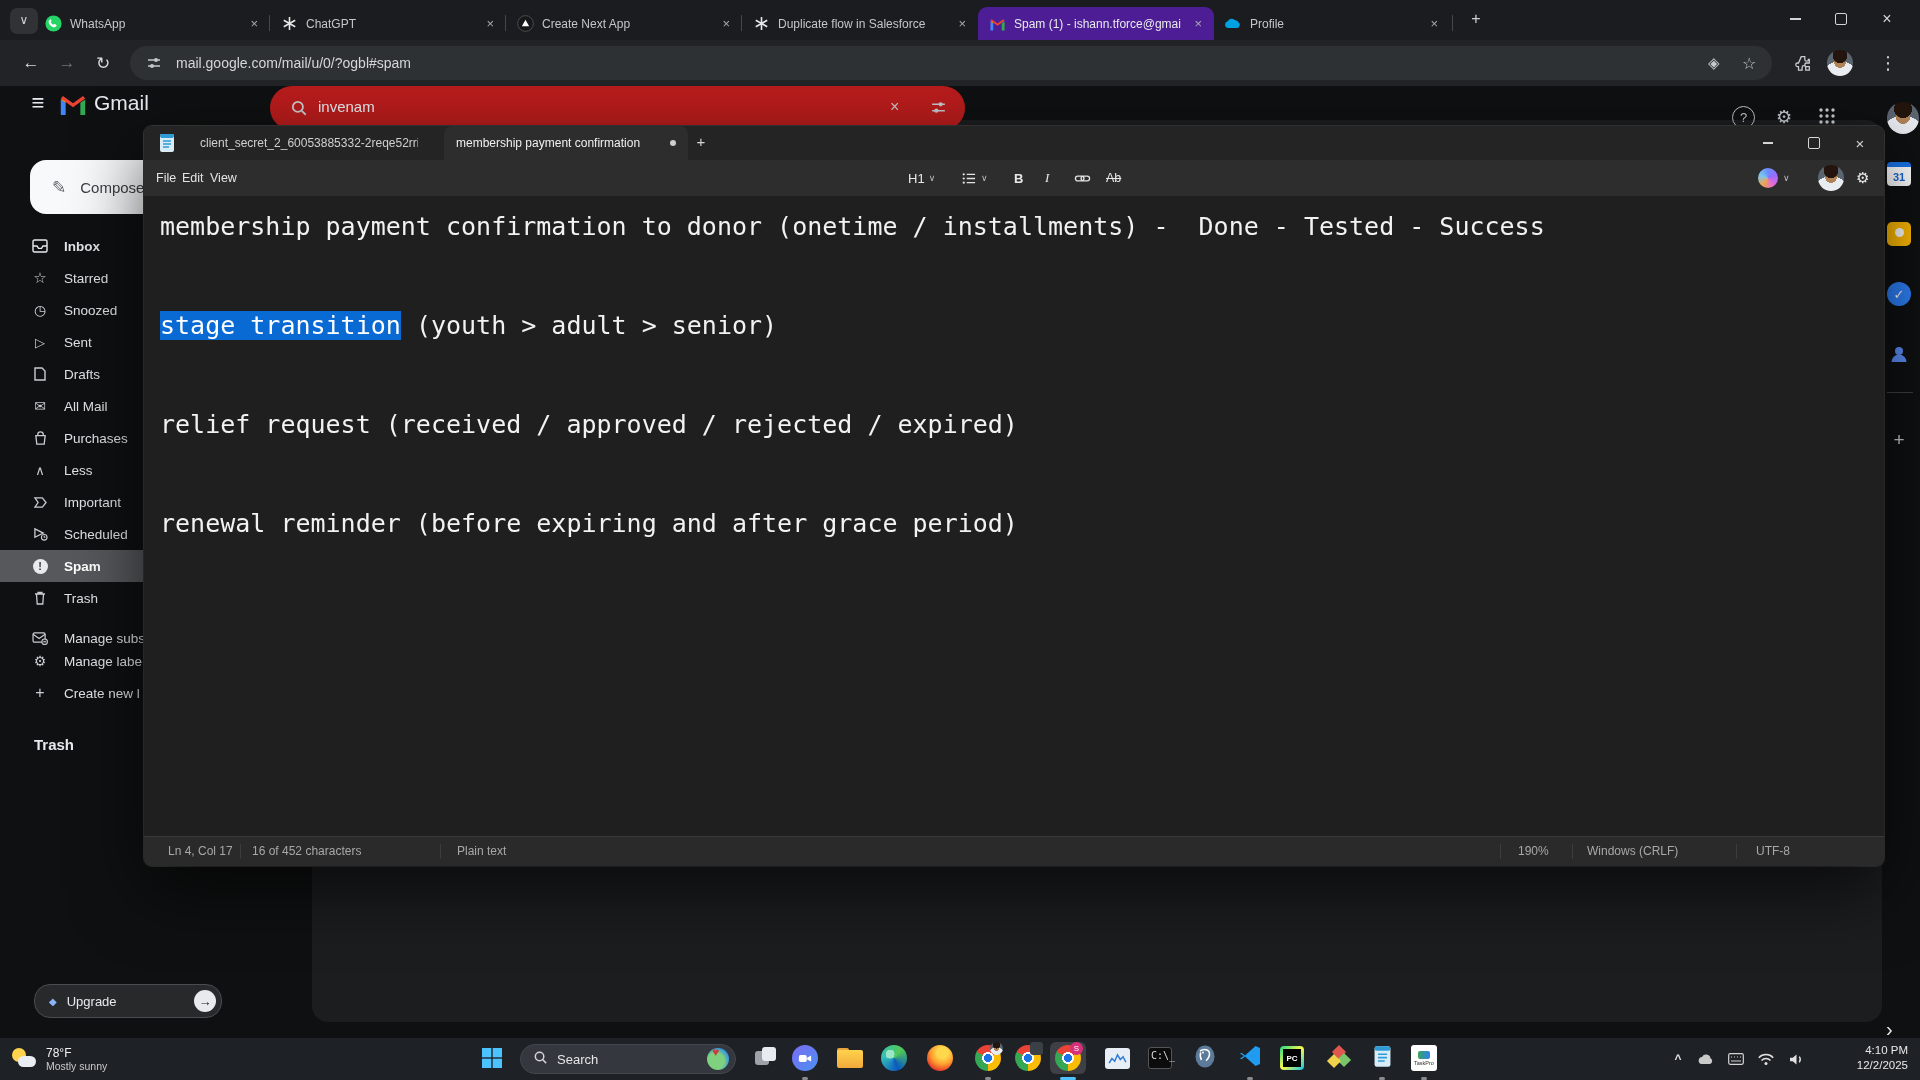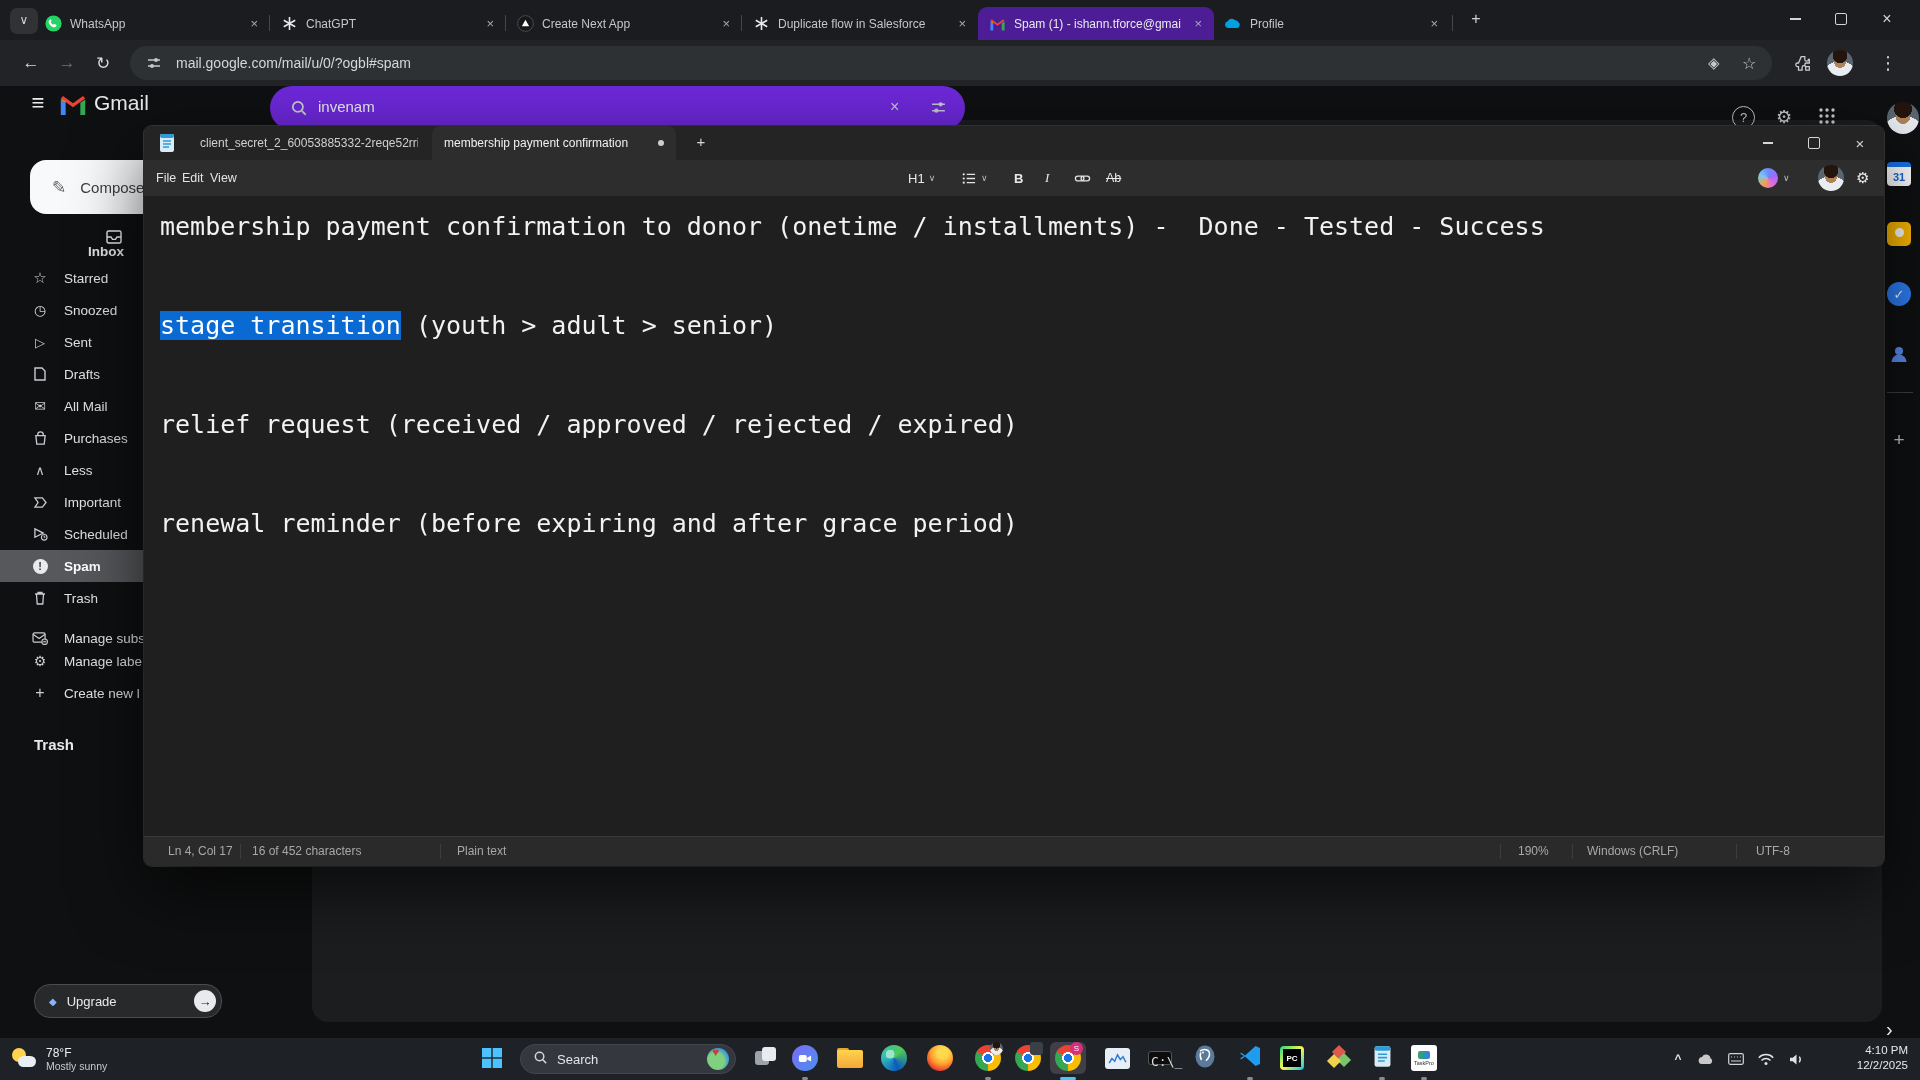--- a/index.html
+++ b/index.html
@@ -21,28 +21,28 @@
 
   #toolbar{position:absolute;left:0;top:40px;width:1920px;height:46px;background:#212327;z-index:50;}
   .navgl{position:absolute;top:0;height:46px;display:flex;align-items:center;justify-content:center;width:34px;
     color:#d7d9dc;font-size:17px;}
   #urlpill{position:absolute;left:130px;top:6px;width:1642px;height:34px;border-radius:17px;background:#2e3134;}
   #urltext{position:absolute;left:46px;top:0;height:34px;line-height:34px;font-size:14px;color:#d4d6d9;white-space:nowrap;}
 
   
   #gmail{position:absolute;left:0;top:86px;width:1920px;height:952px;background:#0f1011;}
   #gpanel{position:absolute;left:312px;top:34px;width:1570px;height:902px;background:#1c1d1f;border-radius:16px;}
-  #gsearch{position:absolute;left:270px;top:0;width:695px;height:44px;border-radius:22px;background:#6d28d9;}
+  #gsearch{position:absolute;left:270px;top:0;width:695px;height:44px;border-radius:22px;background:#b91c1c;}
   .gicon{position:absolute;display:flex;align-items:center;justify-content:center;color:#c6c9cd;}
   #compose{position:absolute;left:30px;top:74px;width:160px;height:54px;border-radius:16px;background:#f8f9fa;
     display:flex;align-items:center;color:#3c4043;font-size:15px;font-weight:500;}
   .nrow{position:absolute;left:0;width:212px;height:32px;display:flex;align-items:center;color:#dfe1e4;font-size:13.5px;}
   .nrow .nic{width:20px;margin-left:30px;margin-right:14px;display:flex;align-items:center;justify-content:center;color:#c9ccd0;flex:none;}
   .nrow.sel{background:#56585b;border-radius:0 16px 16px 0;font-weight:bold;color:#fff;}
-  .nrow.bold{font-weight:bold;flex-direction:column;}
+  .nrow.bold{font-weight:bold;}
   .avatar{border-radius:50%;background:
      radial-gradient(circle at 50% 22%,#23150e 0 30%,transparent 31%),
      radial-gradient(circle at 50% 46%,#b08257 0 30%,transparent 31%),
      radial-gradient(circle at 50% 118%,#e9edf2 0 58%,transparent 59%),#5b6570;}
   #upgrade{position:absolute;left:34px;top:898px;width:186px;height:32px;border-radius:16px;background:#28292b;
     border:1px solid #4a4c4f;display:flex;align-items:center;color:#e8eaed;font-size:13px;}
   .railic{position:absolute;left:1887px;display:flex;align-items:center;justify-content:center;}
 
   
   #notepad{position:absolute;left:144px;top:126px;width:1740px;height:740px;background:#1f1f1f;border-radius:8px;
@@ -378,21 +378,21 @@
       <span class="gicon" style="left:14px;top:6px">
           <svg width="18" height="22" viewBox="0 0 18 22">
             <rect x="2" y="2" width="14" height="18" rx="2" fill="#d8ecf7"></rect>
             <rect x="2" y="2" width="14" height="4" rx="2" fill="#2e9bd6"></rect>
             <path d="M5 9h8M5 12h8M5 15h6" stroke="#2e9bd6" stroke-width="1.4"></path>
           </svg>
         </span>
       <div class="nptab" style="left:44px;width:242px">
         <span class="ttl">client_secret_2_60053885332-2reqe52rribc</span>
       </div>
-      <div class="nptab active" style="left:288px;width:244px">
+      <div class="nptab active" style="left:300px;width:244px">
         <span class="ttl">membership payment confirmation</span>
         <span style="width:6px;height:6px;border-radius:50%;background:#cfcfcf;margin-left:8px;flex:none"></span>
       </div>
       <div class="abs" style="left:546px;top:7px;width:22px;height:20px;color:#d6d6d6;font-size:15px;text-align:center">+</div>
       <div class="npwin" style="left:1601px">
           <span style="width:10px;height:1.4px;background:#d6d6d6;display:block"></span>
         </div>
       <div class="npwin" style="left:1647px">
           <span style="width:10px;height:10px;border:1.3px solid #d6d6d6;border-radius:2px;display:block"></span>
         </div>
@@ -548,21 +548,21 @@
 
     <div class="tk" style="left:1099px">
         <span style="width:25px;height:21px;background:#e8eef5;border-radius:3px;display:flex;align-items:center;justify-content:center">
           <svg width="19" height="13" viewBox="0 0 20 14">
             <path d="M1 12l3-5 3 3 3-7 3 5 3-3 3 6" fill="none" stroke="#2e7cd6" stroke-width="1.6"></path>
           </svg>
         </span>
       </div>
 
     <div class="tk" style="left:1142px">
-        <span style="width:24px;height:14px;background:#0c0c0c;border:1px solid #555;border-radius:3px;color:#ddd;font-family:'DejaVu Sans Mono',monospace;font-size:13px;display:flex;align-items:flex-start;padding:2px;box-sizing:border-box">C:\_</span>
+        <span style="width:24px;height:22px;background:#0c0c0c;border:1px solid #555;border-radius:3px;color:#ddd;font-family:'DejaVu Sans Mono',monospace;font-size:10px;display:flex;align-items:flex-start;padding:2px;box-sizing:border-box">C:\_</span>
       </div>
 
     <div class="tk" style="left:1187px">
         <span><svg width="24" height="25" viewBox="0 0 24 25">
             <ellipse cx="12" cy="12.5" rx="9.5" ry="11" fill="#5c7a99"></ellipse>
             <path d="M7 7c3.5-2.2 8.5-1.8 9.3 1.4.7 2.8-1.2 6.4-3.3 8.4M8.5 16c-1.2-2-1.6-5-.8-7.4" stroke="#fff" stroke-width="1.5" fill="none"></path>
             <circle cx="10" cy="8.6" r="1" fill="#fff"></circle>
           </svg></span>
       </div>
 

